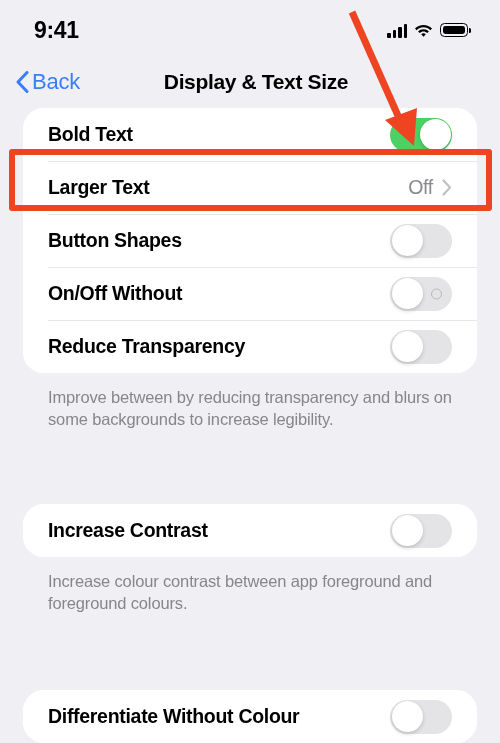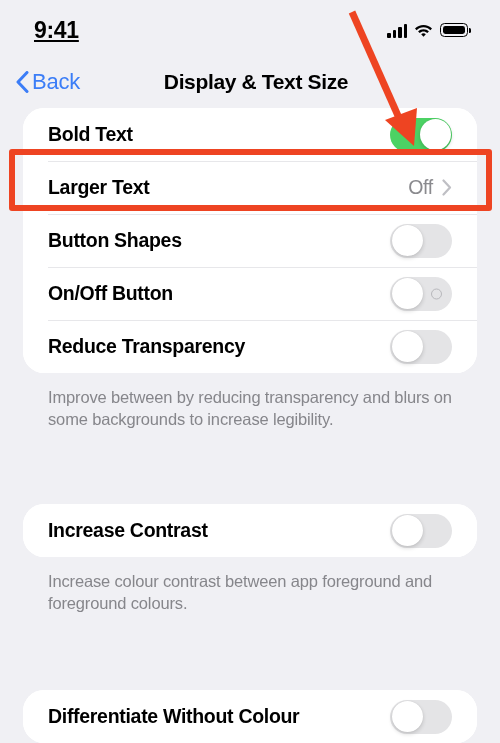--- a/index.html
+++ b/index.html
@@ -26,21 +26,20 @@
     justify-content: space-between;
     padding: 0 32px 0 34px;
     position: relative;
   }
   .status-time {
     font-size: 23px;
     font-weight: bold;
     color: #000;
     letter-spacing: -0.3px;
     padding-top: 4px;
-    text-decoration: underline;
   }
   .status-icons {
     display: flex;
     align-items: center;
     gap: 7px;
     padding-top: 4px;
   }
   .signal-bars {
     display: flex;
     align-items: flex-end;
@@ -270,21 +269,21 @@
       </div>
 
       <div class="row">
         <span class="row-label">Button Shapes</span>
         <span class="toggle off">
             <span class="knob"></span>
           </span>
       </div>
 
       <div class="row">
-        <span class="row-label">On/Off Button</span>
+        <span class="row-label">On/Off Without</span>
         <span class="toggle off">
           <span class="off-mark"></span>
           <span class="knob"></span>
         </span>
       </div>
 
       <div class="row">
         <span class="row-label">Reduce Transparency</span>
         <span class="toggle off">
             <span class="knob"></span>

